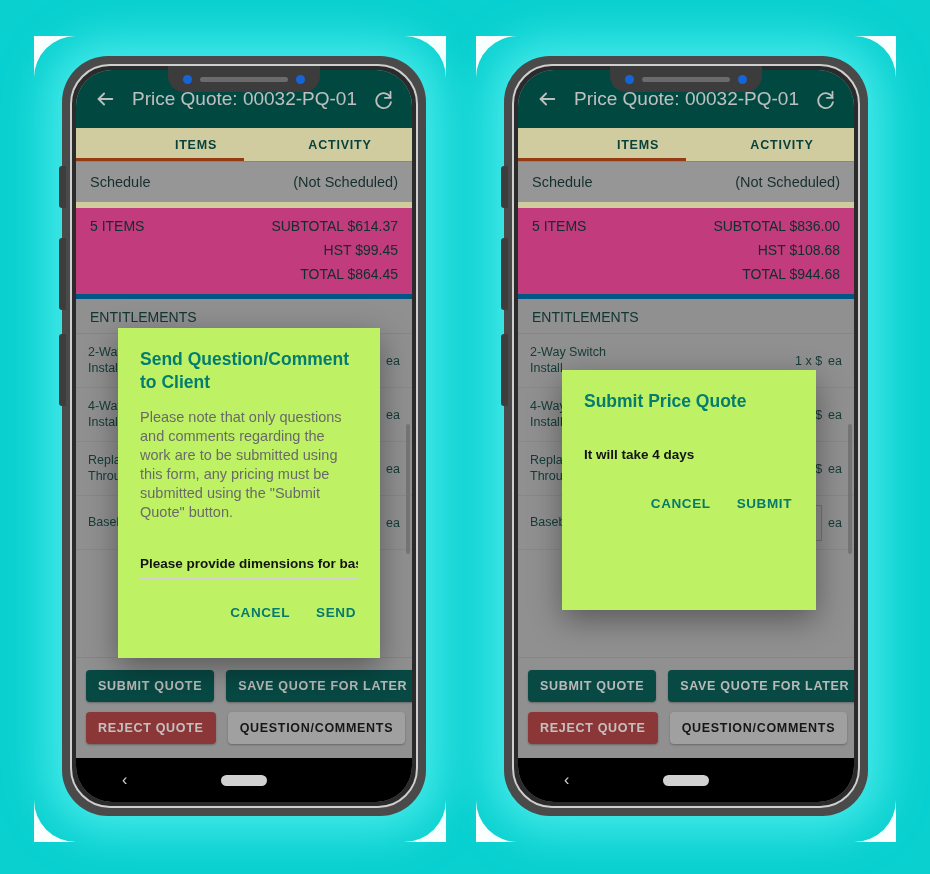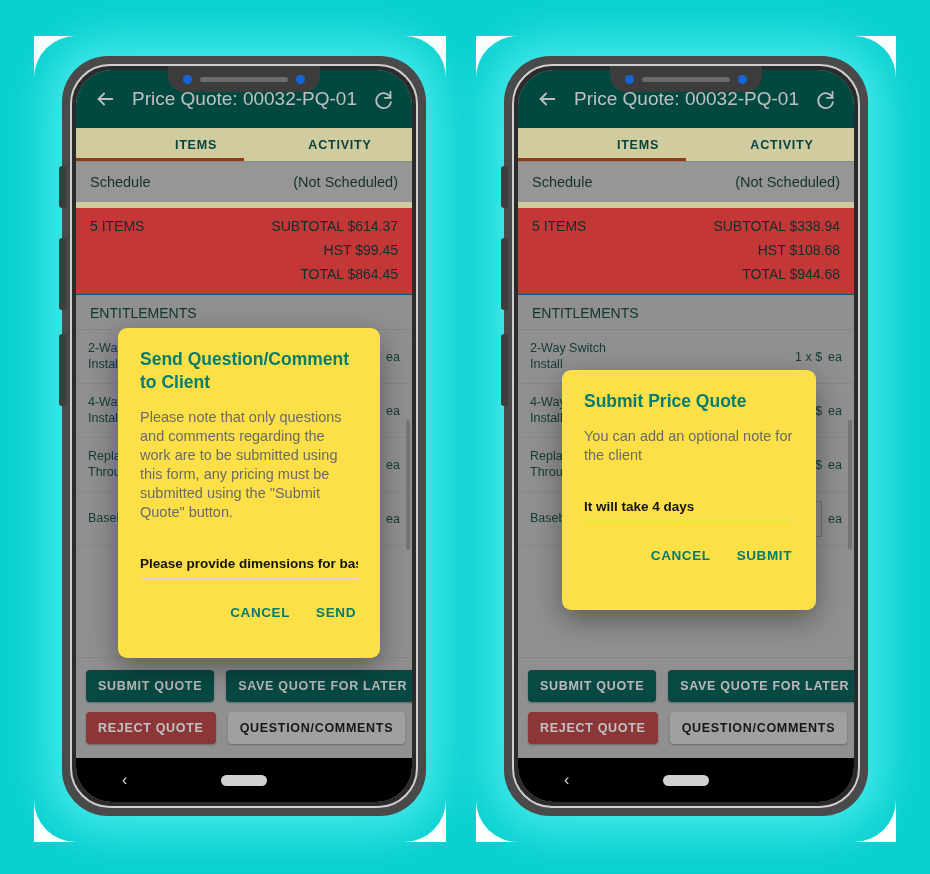--- a/index.html
+++ b/index.html
@@ -161,24 +161,24 @@
     justify-content: space-between;
     padding: 0 14px;
     font-size: 14.5px;
     color: #1b3a37;
     border-bottom: 6px solid #fef9c3;
   }
 
   
   .totals {
     flex: none;
-    background: #ef4444;
+    background: #ec4899;
     padding: 10px 14px 12px 14px;
     position: relative;
-    border-bottom: 1px solid #0369a1;
+    border-bottom: 5px solid #0369a1;
   }
   .totals-top {
     display: flex;
     justify-content: space-between;
     font-size: 14px;
     color: #0f3b36;
   }
   .totals-line {
     text-align: right;
     font-size: 14px;
@@ -292,22 +292,22 @@
 
   
   .scrim {
     position: absolute;
     inset: 0;
     background: rgba(0,0,0,0.18);
     z-index: 20;
   }
   .dialog {
     position: absolute;
-    background: #fde047;
-    border-radius: 9px;
+    background: #bef264;
+    border-radius: 0;
     box-shadow: 0 10px 30px rgba(0,0,0,0.38);
     z-index: 25;
     padding: 20px 22px 8px 22px;
   }
   .dlg-left {
     left: 42px; top: 258px;
     width: 262px;
     min-height: 330px;
   }
   .dlg-right {
@@ -540,21 +540,21 @@
       </div>
 
       <div class="schedule-row">
         <span>Schedule</span>
         <span>(Not Scheduled)</span>
       </div>
 
       <div class="totals">
         <div class="totals-top">
           <span>5 ITEMS</span>
-          <span>SUBTOTAL $338.94</span>
+          <span>SUBTOTAL $836.00</span>
         </div>
         <div class="totals-line">HST $108.68</div>
         <div class="totals-line">TOTAL $944.68</div>
       </div>
 
       <div class="list-wrap">
         <div class="entity-head">ENTITLEMENTS</div>
 
         <div class="item-row">
           <span class="item-desc">2-Way Switch<br>Install</span>
@@ -602,21 +602,20 @@
 
       <div class="navbar">
         <span class="back">‹</span>
         <span class="pill"></span>
       </div>
 
       <div class="scrim"></div>
 
       <div class="dialog dlg-right">
         <div class="dlg-title">Submit Price Quote</div>
-        <div class="dlg-body">You can add an optional note for the client</div>
         <div class="dlg-input">It will take 4 days</div>
         <div class="dlg-actions">
           <button class="dlg-btn">CANCEL</button>
           <button class="dlg-btn">SUBMIT</button>
         </div>
       </div>
 
     </div>
   </div>
 </div>

